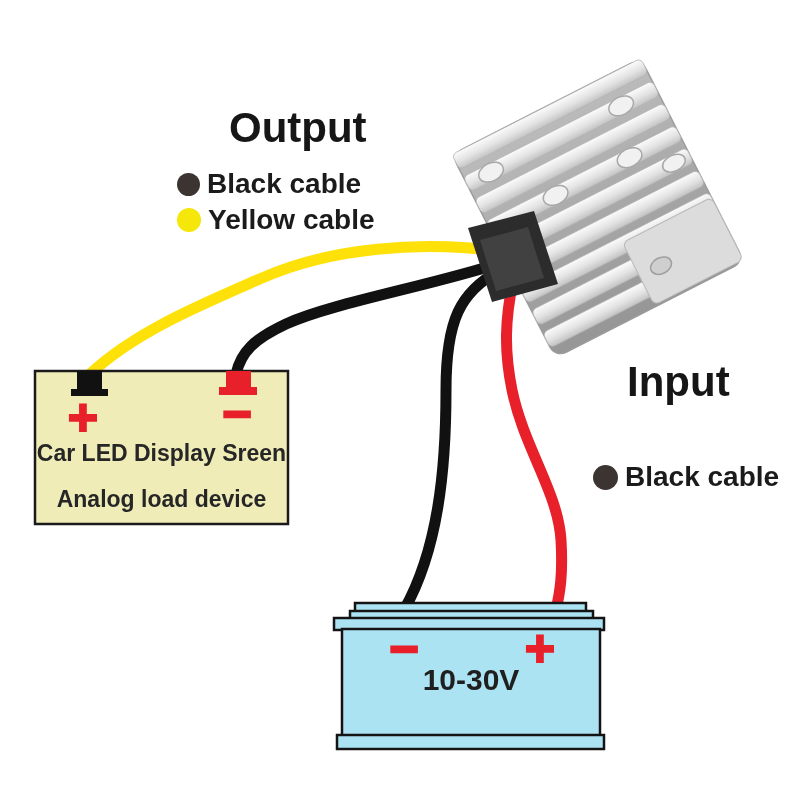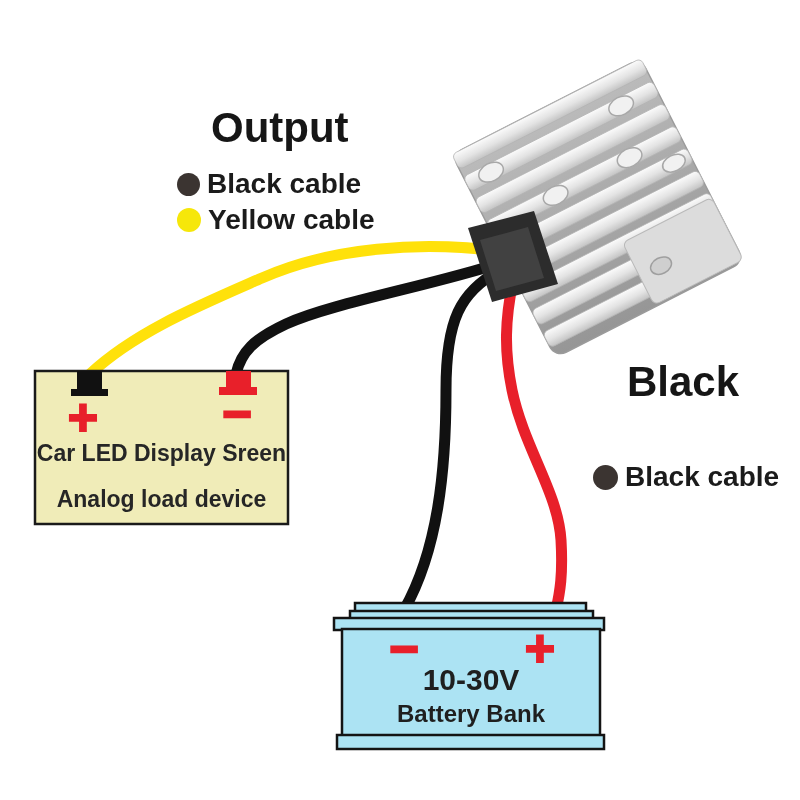--- a/index.html
+++ b/index.html
@@ -97,35 +97,34 @@
       <rect x="355" y="603" width="231" height="9"></rect>
       <rect x="350" y="611" width="243" height="8"></rect>
       <rect x="334" y="618" width="270" height="12"></rect>
       <rect x="342" y="629" width="258" height="107"></rect>
       <rect x="337" y="735" width="267" height="14"></rect>
     </g>
     <text class="sym" x="404" y="649" font-size="50" stroke-width="2.5" text-anchor="middle" dominant-baseline="central">−</text>
     <text class="sym" x="540" y="648" font-size="52" stroke-width="2" text-anchor="middle" dominant-baseline="central">+</text>
   </svg>
 
-  <div class="big-title" style="left:211px; top:104px;">Output</div>
+  <div class="big-title" style="left:229px; top:104px;">Output</div>
   <div class="legend-row" style="left:177px; top:168px;">
     <span class="dot dot-dark"></span>
     <span>Black cable</span>
   </div>
   <div class="legend-row" style="left:177px; top:204px;text-align:center;">
     <span class="dot dot-yellow"></span>
     <span>Yellow cable</span>
   </div>
 
-  <div class="big-title" style="left:627px; top:358px;">Black</div>
+  <div class="big-title" style="left:627px; top:358px;">Input</div>
   <div class="legend-row" style="left:593px; top:461px;">
     <span class="dot dot-dark2"></span>
     <span>Black cable</span>
   </div>
 
   <div class="load-label" style="top:486px;">Analog load device</div>
   <div class="load-label" style="top:440px;">Car LED Display Sreen</div>
 
   <div class="batt-label" style="top:663px; font-size:30px;">10-30V</div>
-  <div class="batt-label" style="top:700px; font-size:24px;">Battery Bank</div>
 
 </div>
 
 </body></html>

